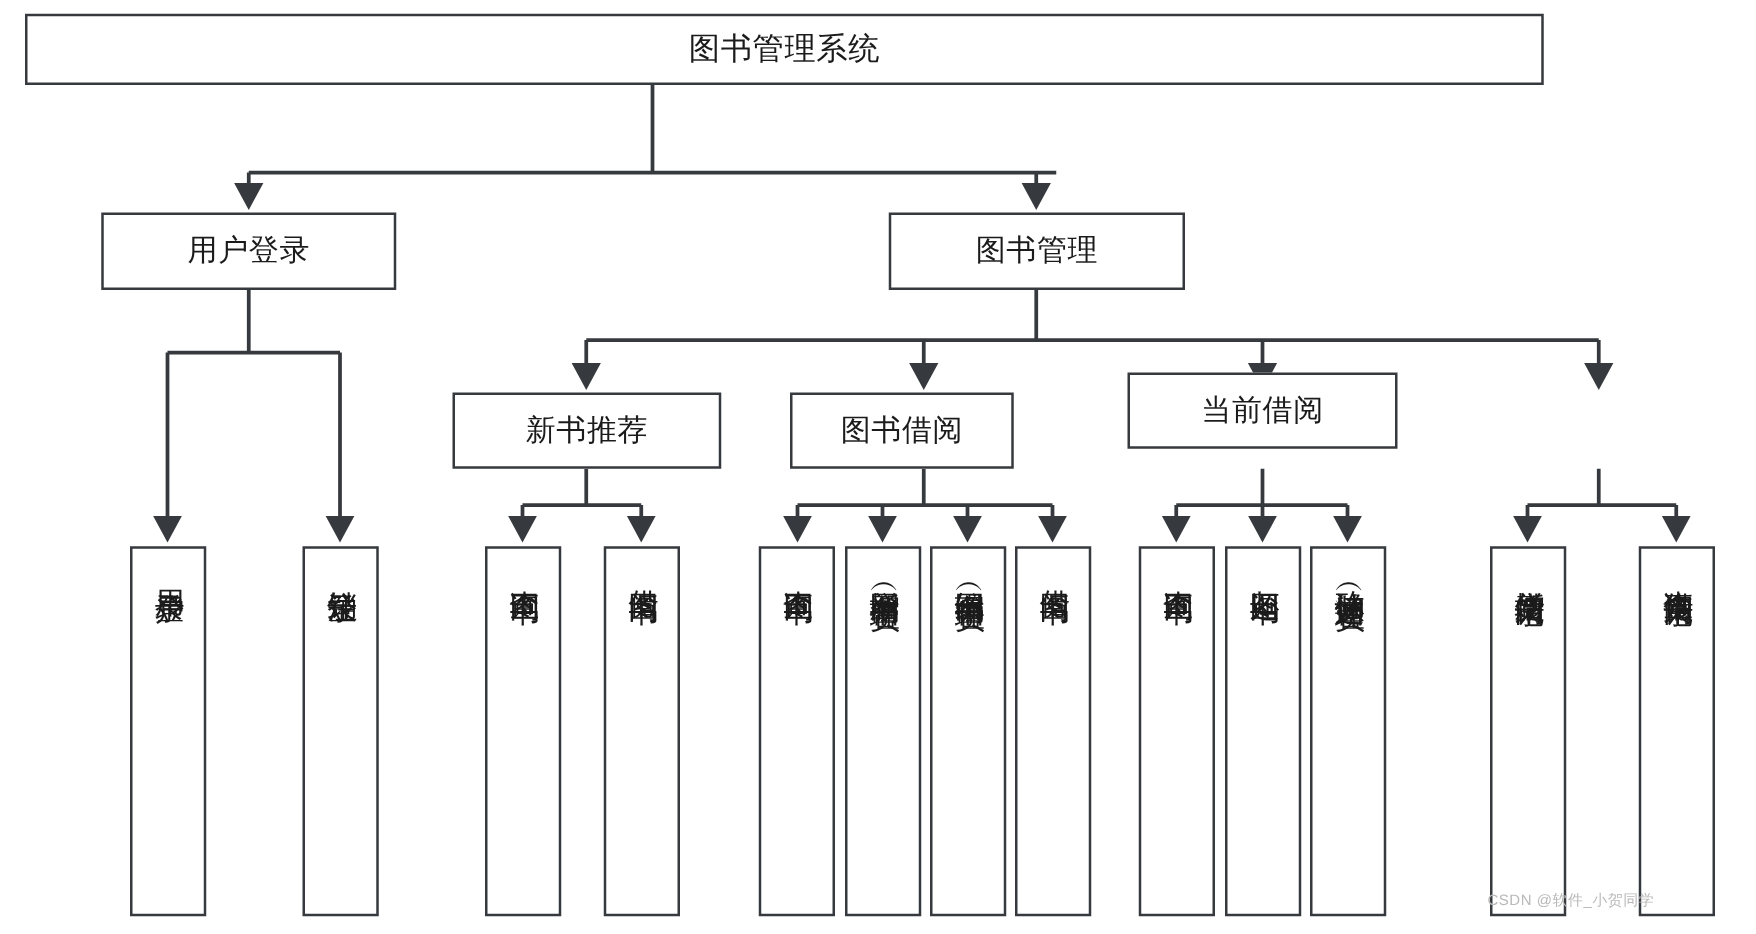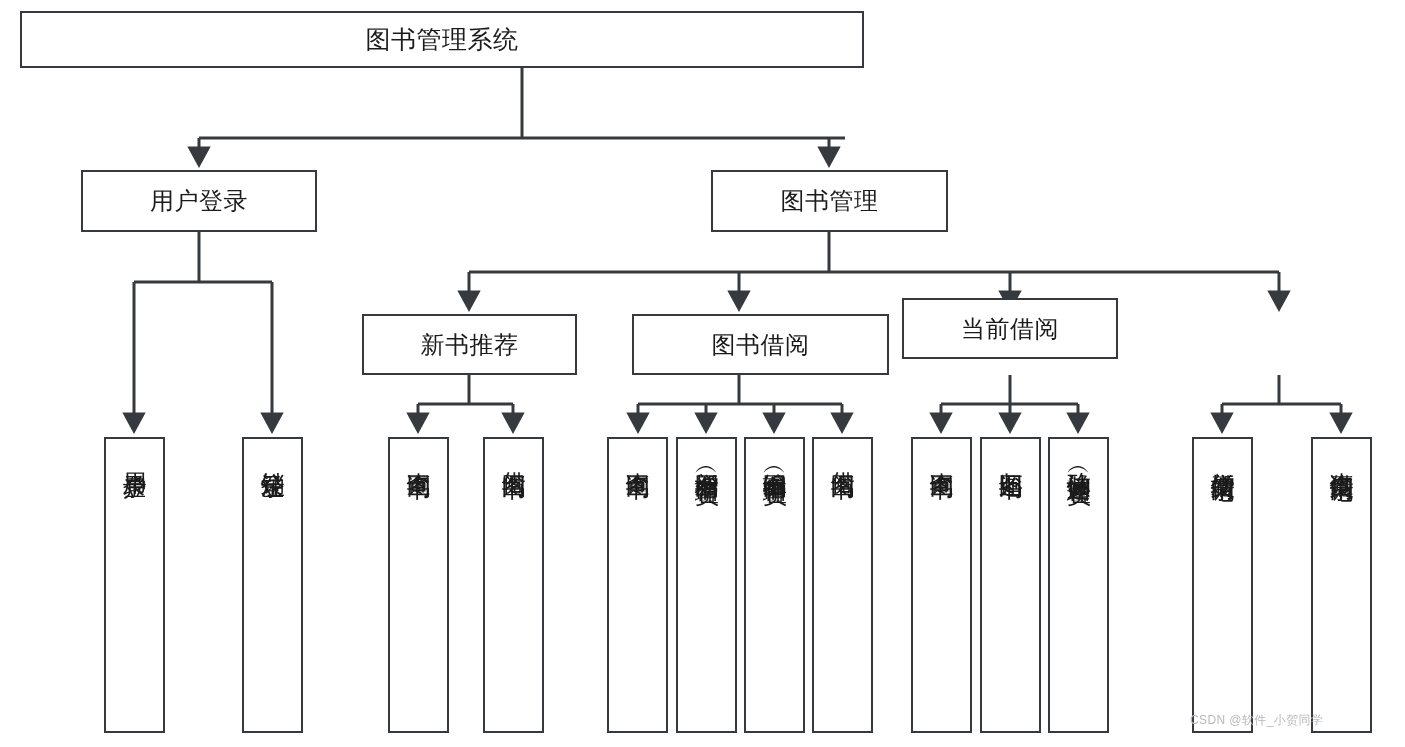--- a/index.html
+++ b/index.html
@@ -119,35 +119,35 @@
       <path d="M1010,404 L1010,422" marker-end="url(#arrow)"></path>
       <path d="M1078,404 L1078,422" marker-end="url(#arrow)"></path>
 
       <path d="M1279,375 L1279,404"></path>
       <path d="M1222,404 L1341,404"></path>
       <path d="M1222,404 L1222,422" marker-end="url(#arrow)"></path>
       <path d="M1341,404 L1341,422" marker-end="url(#arrow)"></path>
     </g>
   </svg>
 
-  <div class="node horiz root" style="left:20px; top:11px; width:844px; height:57px;">
+  <div class="node horiz root" style="left:20px; top:11px; width:1215px; height:57px;">
     <span class="label">图书管理系统</span>
   </div>
 
   <div class="node horiz" style="left:81px; top:170px; width:236px; height:62px;">
     <span class="label">用户登录</span>
   </div>
   <div class="node horiz" style="left:711px; top:170px; width:237px; height:62px;">
     <span class="label">图书管理</span>
   </div>
 
   <div class="node horiz" style="left:362px; top:314px; width:215px; height:61px;">
     <span class="label">新书推荐</span>
   </div>
-  <div class="node horiz" style="left:632px; top:314px; width:257px; height:61px;">
+  <div class="node horiz" style="left:632px; top:314px; width:179px; height:61px;">
     <span class="label">图书借阅</span>
   </div>
   <div class="node horiz" style="left:902px; top:298px; width:216px; height:61px;">
     <span class="label">当前借阅</span>
   </div>
 
   <div class="node vert" style="left:104px; top:437px; width:61px; height:296px;">
     <span class="label">用户登录</span>
   </div>
   <div class="node vert" style="left:242px; top:437px; width:61px; height:296px;">

